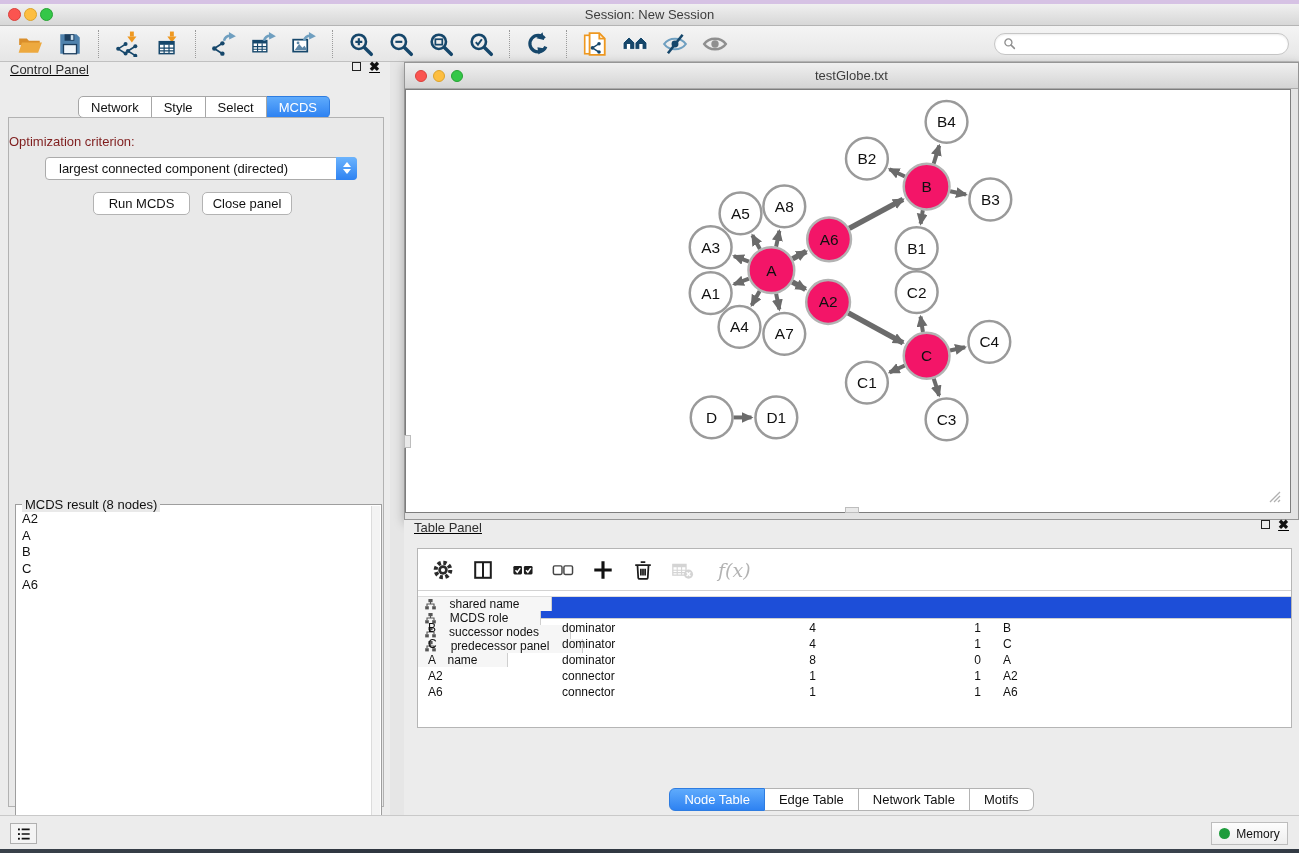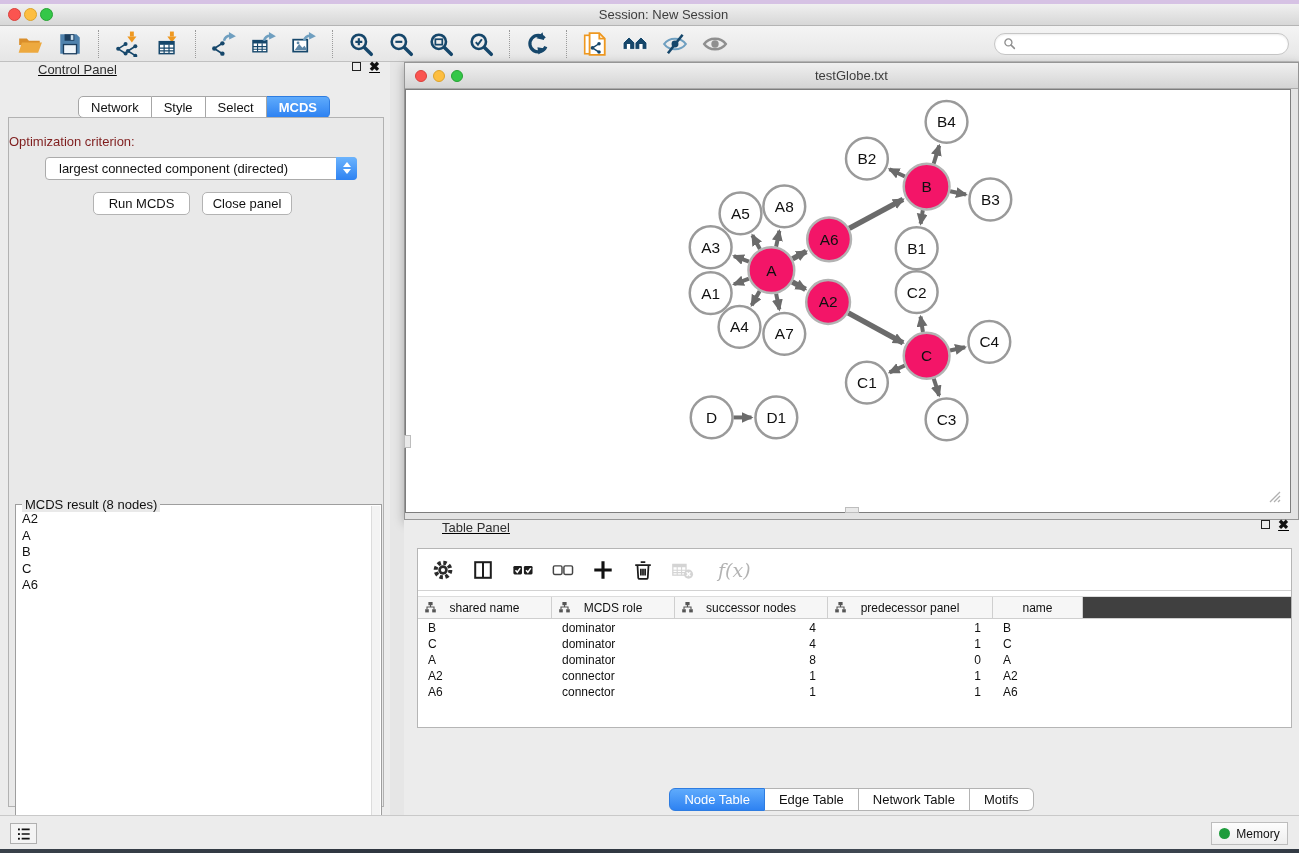--- a/index.html
+++ b/index.html
@@ -1,18 +1,18 @@
 <!DOCTYPE html>
 <html><head>
 <meta charset="utf-8">
 <style>
   * { margin:0; padding:0; box-sizing:border-box; }
   html,body { width:1299px; height:853px; overflow:hidden;
     font-family:"Liberation Sans", sans-serif; background:#e6e6e6; position:relative; }
-  .abs { position:absolute;padding-left:28px; }
+  .abs { position:absolute; }
 
   
   #menubar-strip { left:0; top:0; width:1299px; height:4px; background:#d6c2e4; }
   #titlebar { left:0; top:4px; width:1299px; height:22px;
     background:linear-gradient(#f0f0f0,#d7d7d7); border-bottom:1px solid #b4b4b4; }
   .traffic { width:13px; height:13px; border-radius:50%; position:absolute; top:4px; }
   .t-red { background:#fb5450; border:1px solid #d9413c; }
   .t-yellow { background:#fdbe40; border:1px solid #dba32c; }
   .t-green { background:#34c748; border:1px solid #27a334; }
   #titlebar-title { width:100%; text-align:center; line-height:21px; font-size:13px; color:#3d3d3d; }
@@ -35,21 +35,21 @@
   .panel-title { font-size:13px; color:#2e2e2e; }
   .panel-ctrls { margin-left:auto; display:flex; align-items:center; gap:8px; }
   .float-glyph { width:9px; height:9px; border:1.5px solid #222; display:inline-block; }
   .close-glyph { font-size:13px; font-weight:bold; color:#111; line-height:9px; }
 
   #cp-tabs { position:absolute; left:78px; top:34px; display:flex; height:22px; }
   .cp-tab { border:1px solid #a6a6a6; border-left:none; background:#fff; font-size:13px;
     display:flex; align-items:center; justify-content:center; padding:0 12px; color:#111; }
   .cp-tab:first-child { border-left:1px solid #a6a6a6; border-radius:5px 0 0 5px; }
   .cp-tab:last-child { border-radius:0 5px 5px 0; }
-  .cp-tab.active { background:linear-gradient(#5fabfc,#2e82f2); color:#fff; border-color:#2e7ce0;font-weight:bold; }
+  .cp-tab.active { background:linear-gradient(#5fabfc,#2e82f2); color:#fff; border-color:#2e7ce0; }
 
   #cp-pane { position:absolute; left:8px; top:55px; width:376px; height:690px;
     background:#e9e9e9; border:1px solid #b2b2b2; }
   #opt-label { position:absolute; left:0; top:16px; width:100%; text-align:left; font-size:13px; color:#7f1d1d; }
   #criterion-select { position:absolute; left:36px; top:39px; width:312px; height:23px;
     background:#fff; border:1px solid #ababab; border-radius:4px; display:flex; align-items:center; }
   #criterion-value { flex:1; font-size:13px; padding-left:13px; color:#111; white-space:nowrap; }
   #criterion-stepper { width:21px; height:23px; margin:-1px -1px 0 0; border-radius:0 4px 4px 0;
     background:linear-gradient(#6cb4fd,#2e82f2); display:flex; flex-direction:column;
     align-items:center; justify-content:center; gap:2px; }
@@ -87,21 +87,21 @@
 
   
   #table-panel { left:404px; top:520px; width:895px; height:295px; background:#ececec; }
   #tp-content { position:absolute; left:13px; top:28px; width:875px; height:180px;
     background:#fff; border:1px solid #b5b5b5; }
   #tp-toolbar { position:absolute; left:0; top:0; right:0; height:42px; border-bottom:1px solid #d2d2d2;
     display:flex; align-items:center; padding:0 10px; gap:10px; }
   .tp-icon { width:30px; height:30px; display:flex; align-items:center; justify-content:center; }
   #fx-label { font-size:19px; font-style:italic; color:#b3b3b3; font-family:"DejaVu Serif", serif; }
   #tbl-header { position:absolute; left:0; top:47px; right:0; height:23px; display:flex;
-    border-top:1px solid #dcdcdc; border-bottom:1px solid #cfcfcf; background:#404040; }
+    border-top:1px solid #dcdcdc; border-bottom:1px solid #cfcfcf; background:#1d4ed8;flex-direction:column; }
   .th-cell { height:100%; background:#f6f6f6; border-right:1px solid #cfcfcf;
     display:flex; align-items:center; font-size:12px; color:#111; position:relative; }
   .th-cell .th-icon { position:absolute; left:7px; }
   .th-cell .th-label { width:100%; text-align:center; }
   #tbl-rows { position:absolute; left:0; top:71px; right:0; }
   .tbl-row { display:flex; height:16px; align-items:center; }
   .td-cell { font-size:12px; color:#111; white-space:nowrap; }
   #tp-tabs { position:absolute; left:0; right:0; top:268px; display:flex; justify-content:center; height:23px; }
   .tp-tab { border:1px solid #b3b3b3; border-left:none; background:#fff; font-size:13px; color:#111;
     display:flex; align-items:center; padding:0 14px; }

